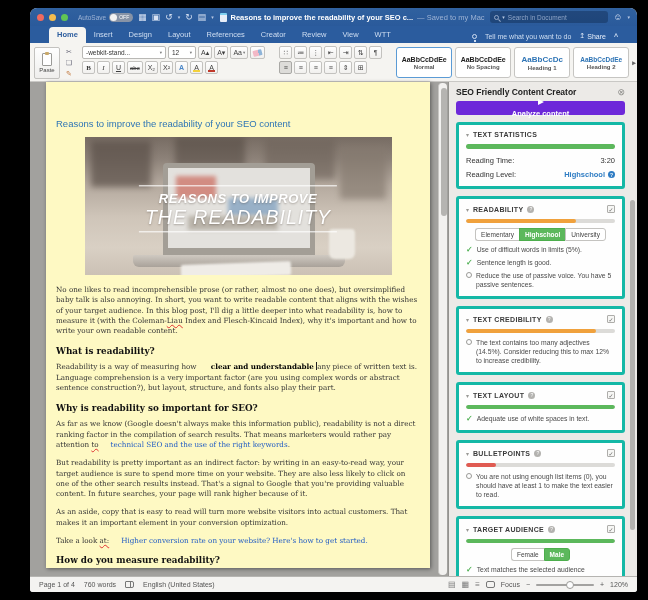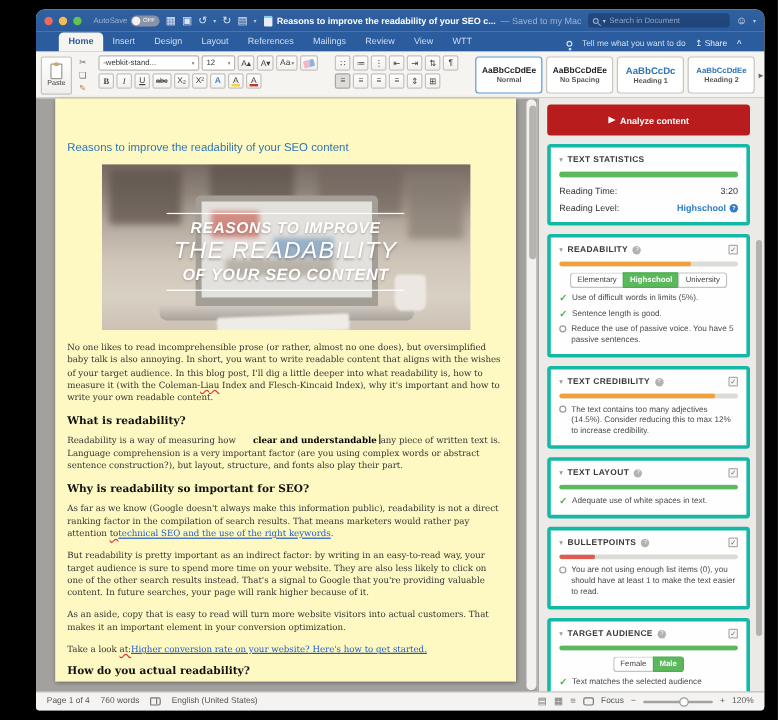--- a/index.html
+++ b/index.html
@@ -101,21 +101,21 @@
   .docarea { width:418px; flex:none; background:#a2a19e; position:relative; }
   .page { position:absolute; left:16px; top:0; width:384px; height:486px; background:#fef9c3;
     box-shadow:1px 1px 4px rgba(0,0,0,.45); padding:36px 10px 0; overflow:hidden; }
   .doctitle { font-size:9.5px; color:#2e75b5; margin-bottom:8px; }
   .body-p { font-family:"DejaVu Serif", serif; font-size:7.2px; line-height:10.3px;
     color:#333; margin-bottom:8px; text-align:left;}
   .body-h { font-family:"DejaVu Serif", serif; font-size:8.8px; font-weight:bold; color:#111;
     margin:10px 0 6px; }
   .run-b { font-weight:bold; color:#000;margin-left:12px; }
   .sp-err { text-decoration:underline wavy #e03131; text-decoration-thickness:1px; text-underline-offset:1px;}
-  .doclink { color:#1f5bc4; text-decoration:underline; cursor:pointer;}
+  .doclink { color:#1f5bc4; cursor:pointer;margin-left:12px;}
   .caret-i { display:inline-block; width:1px; height:8px; background:#222; vertical-align:-1px;}
 
   
   .hero { position:relative; width:307px; height:138px; margin:0 auto 10px; overflow:hidden;
     background:linear-gradient(180deg,#776c63 0%,#8d8279 16%,#b3a89d 34%,#cfc5b9 58%,#d9d0c4 80%,#cbc1b5 100%);}
   .hero .blob { position:absolute; filter:blur(3px); }
   .blob.b1 { left:6px; top:4px; width:60px; height:46px; background:#5b5049; opacity:.7;}
   .blob.b2 { left:180px; top:2px; width:70px; height:40px; background:#6e635a; opacity:.6;}
   .blob.b3 { left:255px; top:10px; width:46px; height:52px; background:#857a6f; opacity:.65;}
   .blob.b4 { left:90px; top:0; width:70px; height:30px; background:#4e443d; opacity:.5;}
@@ -142,22 +142,22 @@
     background:#f2f1ef; border-left:1px solid #c7c6c3; border-radius:4px;}
   .doc-scroll .thumb { position:absolute; left:1.5px; width:6px; top:5px; height:128px;
     background:#b5b4b1; border-radius:3px;}
 
   
   .sidebar { flex:1; background:#eceae7; border-left:1px solid #94938f; position:relative;
     padding:5px 12px 4px 7px; overflow:hidden; }
   .sb-head { display:flex; align-items:center; margin-bottom:4px;}
   .sb-title { font-size:8.5px; font-weight:bold; color:#222; }
   .sb-close { margin-left:auto; font-size:9px; color:#8b8b88; }
-  .analyze { height:26px; background:#b91c1c; border-radius:3px; display:flex; align-items:center;
-    justify-content:center; gap:4px; color:#fff; font-size:7.5px; font-weight:bold; margin-bottom:7px;}
+  .analyze { height:14px; background:#6d28d9; border-radius:3px; display:flex; align-items:center;
+    justify-content:center; gap:4px; color:#fff; font-size:7.5px; font-weight:bold; margin-bottom:7px;flex-direction:column;}
   .send-tri { width:0; height:0; border-left:6px solid #fff; border-top:3px solid transparent;
     border-bottom:3px solid transparent; }
   .card { background:#fefefe; border:3px solid #14b8a6; border-radius:3px; padding:6px 7px 7px;
     margin-bottom:7px; }
   .card-h { display:flex; align-items:center; gap:4px; }
   .chev { font-size:6px; color:#9a9a97; }
   .card-name { font-size:7px; font-weight:bold; color:#3a3a3a; letter-spacing:.3px;}
   .helpc { width:7px; height:7px; border-radius:50%; background:#b3b2af; color:#fff; font-size:5px;
     display:inline-flex; align-items:center; justify-content:center; flex:none;}
   .helpc.blue { background:#2e7cc3; }
@@ -230,21 +230,21 @@
     <span class="tb-ico">☺</span>
     <span class="tb-caret">▾</span>
   </div>
 
   <div class="tabsbar">
     <span class="tab active">Home</span>
     <span class="tab">Insert</span>
     <span class="tab">Design</span>
     <span class="tab">Layout</span>
     <span class="tab">References</span>
-    <span class="tab">Mailings</span>
+    <span class="tab">Creator</span>
     <span class="tab">Review</span>
     <span class="tab">View</span>
     <span class="tab">WTT</span>
     <span class="tabs-right">
       <span class="bulb"></span>
       <span class="tellme">Tell me what you want to do</span>
       <span class="share">
         <span>↥</span>
         <span>Share</span>
       </span>
@@ -359,48 +359,51 @@
             <span class="w1"></span>
               <span class="w2"></span>
               <span class="w3"></span>
           </span>
           <span class="laptop-base"></span>
           <span class="book"></span>
           <span class="mug"></span>
           <span class="hero-text">
             <span class="l1">REASONS TO IMPROVE</span><br>
             <span class="l2">THE READABILITY</span><br>
-            <span class="l3">OF YOUR SEO CONTENT</span>
           </span>
         </div>
 
         <p class="body-p"><span>No one likes to read incomprehensible prose (or rather, almost no one does), but oversimplified baby talk is also annoying. In short, you want to write readable content that aligns with the wishes of your target audience. In this blog post, I'll dig a little deeper into what readability is, how to measure it (with the Coleman-</span><span class="sp-err">Liau</span><span> Index and Flesch-Kincaid Index), why it's important and how to write your own readable content.</span></p>
 
         <div class="body-h">What is readability?</div>
 
         <p class="body-p"><span>Readability is a way of measuring how </span><span class="run-b">clear and understandable</span> <span class="caret-i"></span><span>any piece of written text is. Language comprehension is a very important factor (are you using complex words or abstract sentence construction?), but layout, structure, and fonts also play their part.</span></p>
 
         <div class="body-h">Why is readability so important for SEO?</div>
 
         <p class="body-p"><span>As far as we know (Google doesn't always make this information public), readability is not a direct ranking factor in the compilation of search results. That means marketers would rather pay attention </span><span class="sp-err">to</span><span class="doclink">technical SEO and the use of the right keywords</span><span>.</span></p>
 
         <p class="body-p">But readability is pretty important as an indirect factor: by writing in an easy-to-read way, your target audience is sure to spend more time on your website. They are also less likely to click on one of the other search results instead. That's a signal to Google that you're providing valuable content. In future searches, your page will rank higher because of it.</p>
 
         <p class="body-p">As an aside, copy that is easy to read will turn more website visitors into actual customers. That makes it an important element in your conversion optimization.</p>
 
         <p class="body-p"><span>Take a look </span><span class="sp-err">at:</span><span class="doclink">Higher conversion rate on your website? Here's how to get started.</span></p>
 
-        <div class="body-h" style="margin-top:9px;">How do you actual readability?</div>
+        <div class="body-h" style="margin-top:9px;">How do you measure readability?</div>
       </div>
       <div class="doc-scroll">
         <span class="thumb"></span>
       </div>
     </div>
 
     <div class="sidebar">
+      <div class="sb-head">
+        <span class="sb-title">SEO Friendly Content Creator</span>
+        <span class="sb-close">⊗</span>
+      </div>
       <div class="analyze">
         <span class="send-tri"></span>
         <span>Analyze content</span>
       </div>
 
       <div class="card">
         <div class="card-h">
           <span class="chev">▾</span>
           <span class="card-name">TEXT STATISTICS</span>
         </div>

